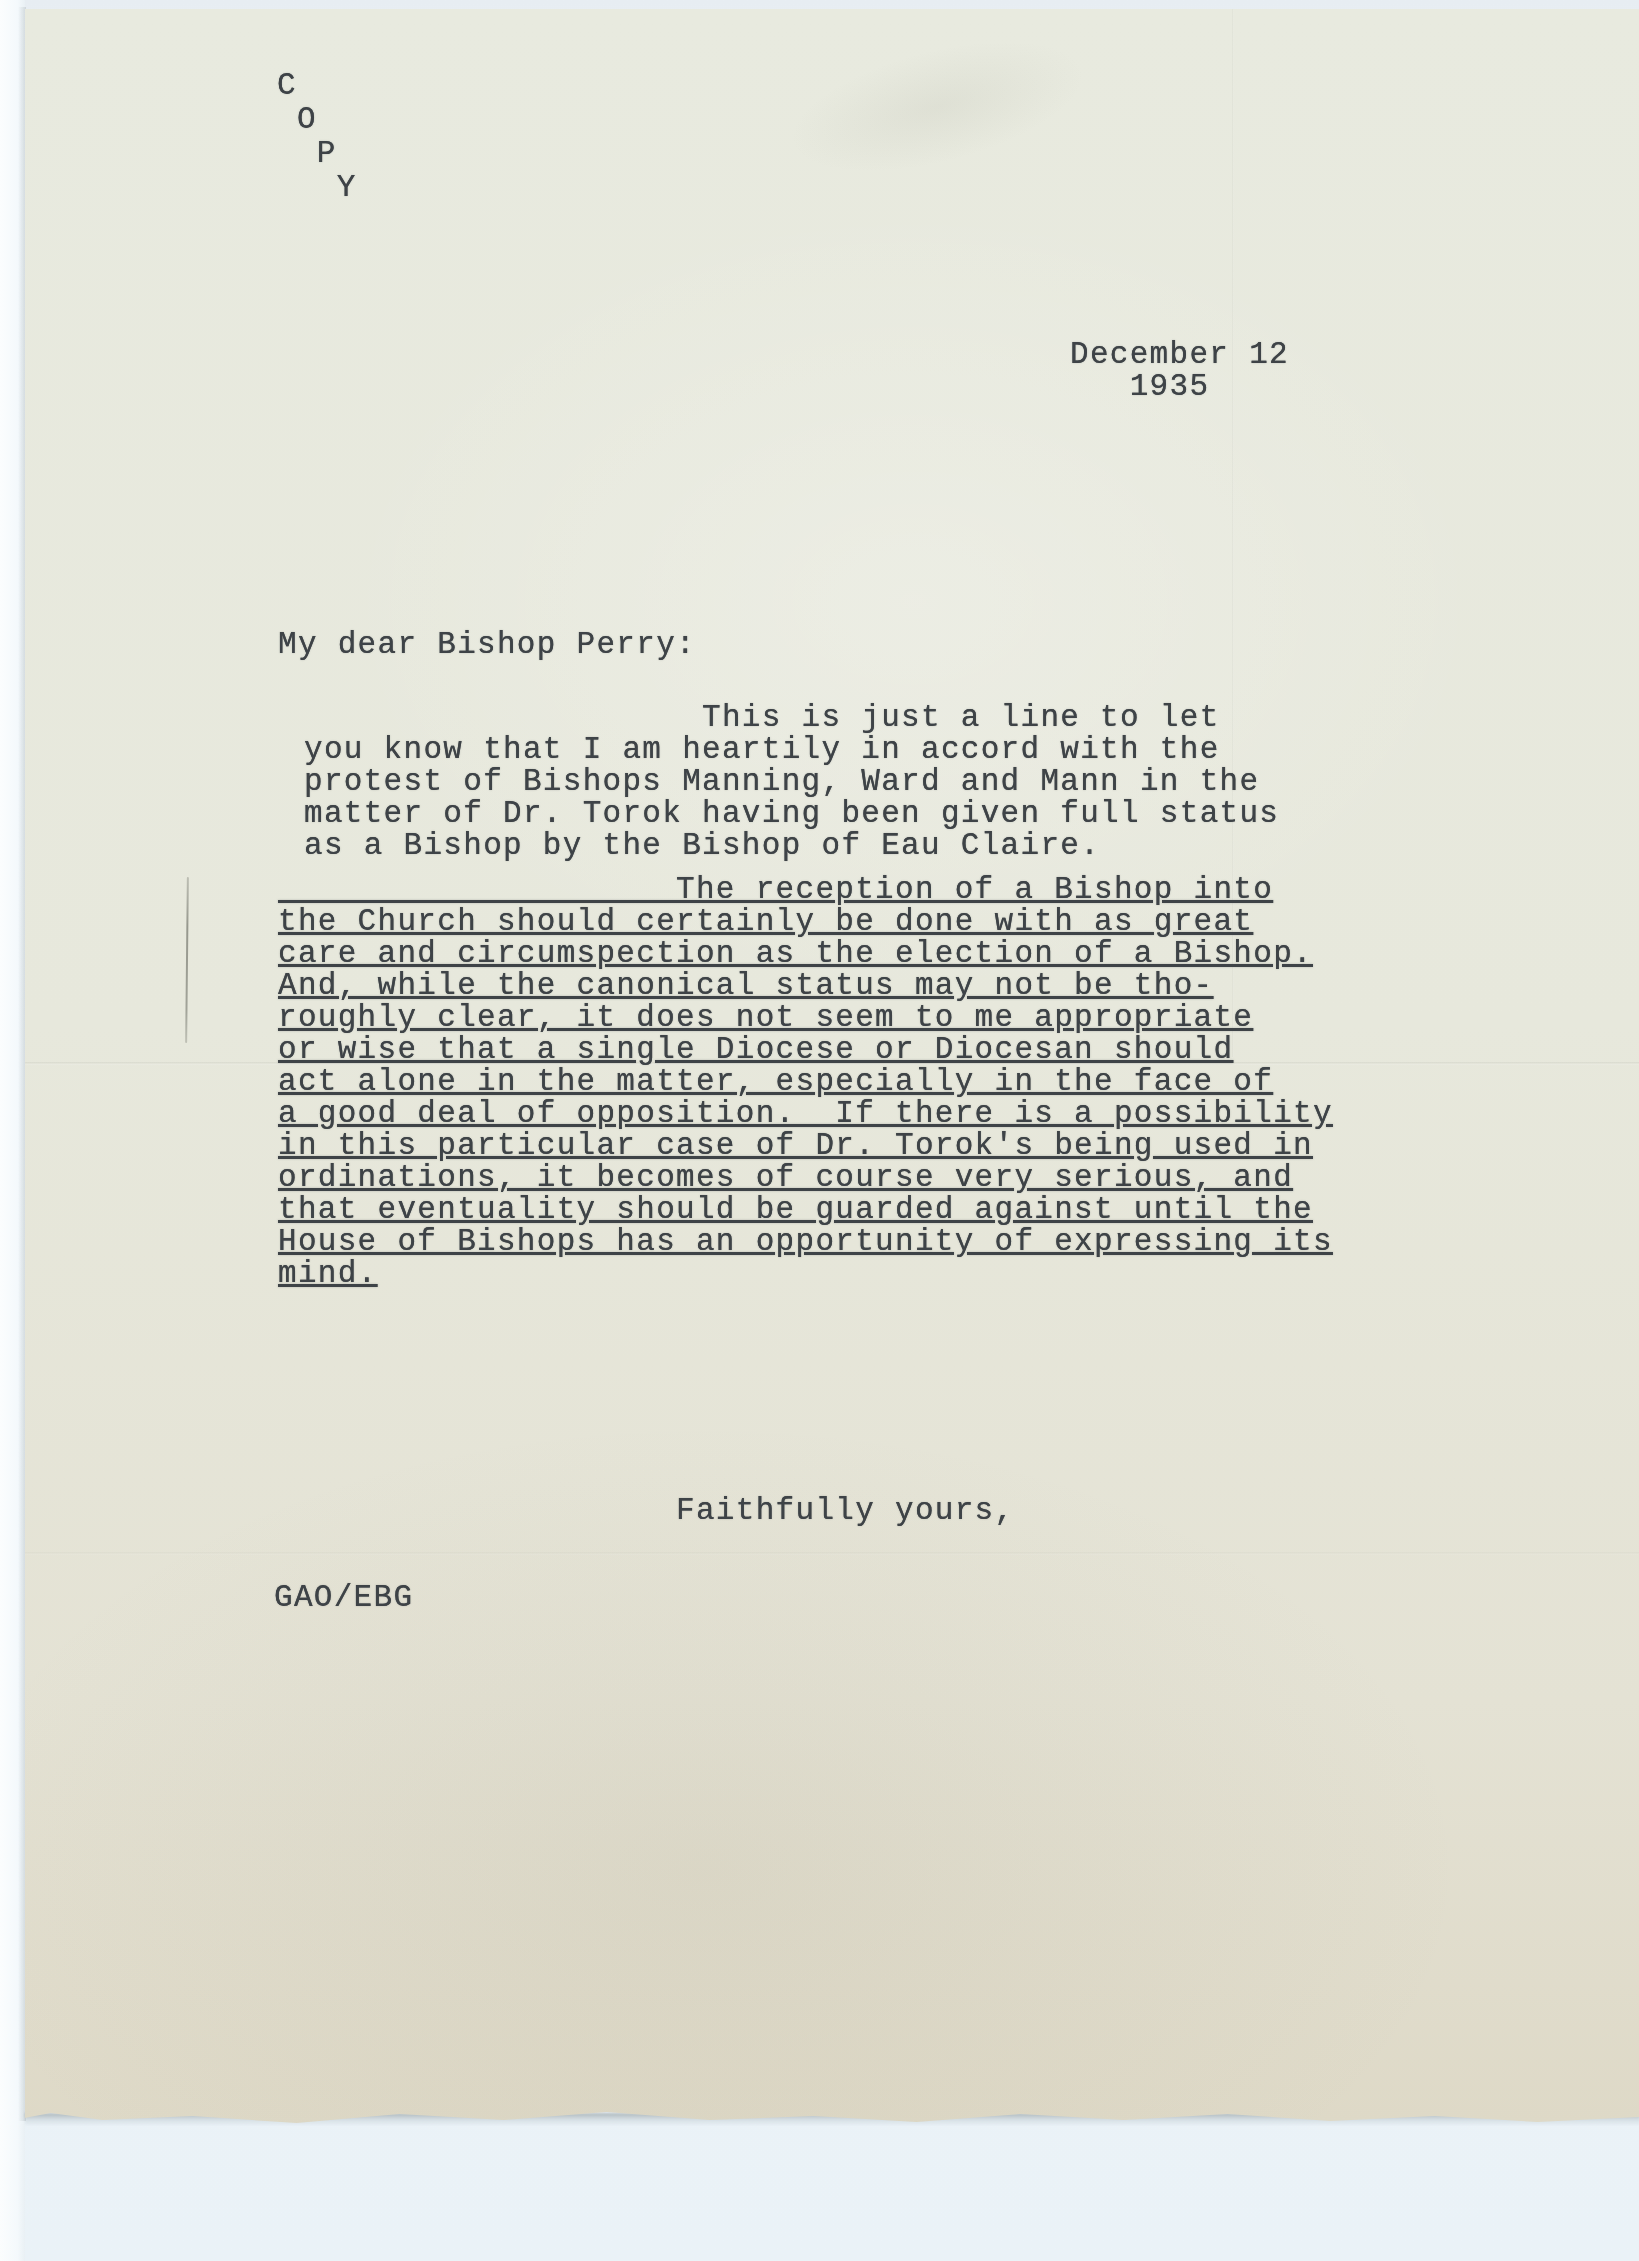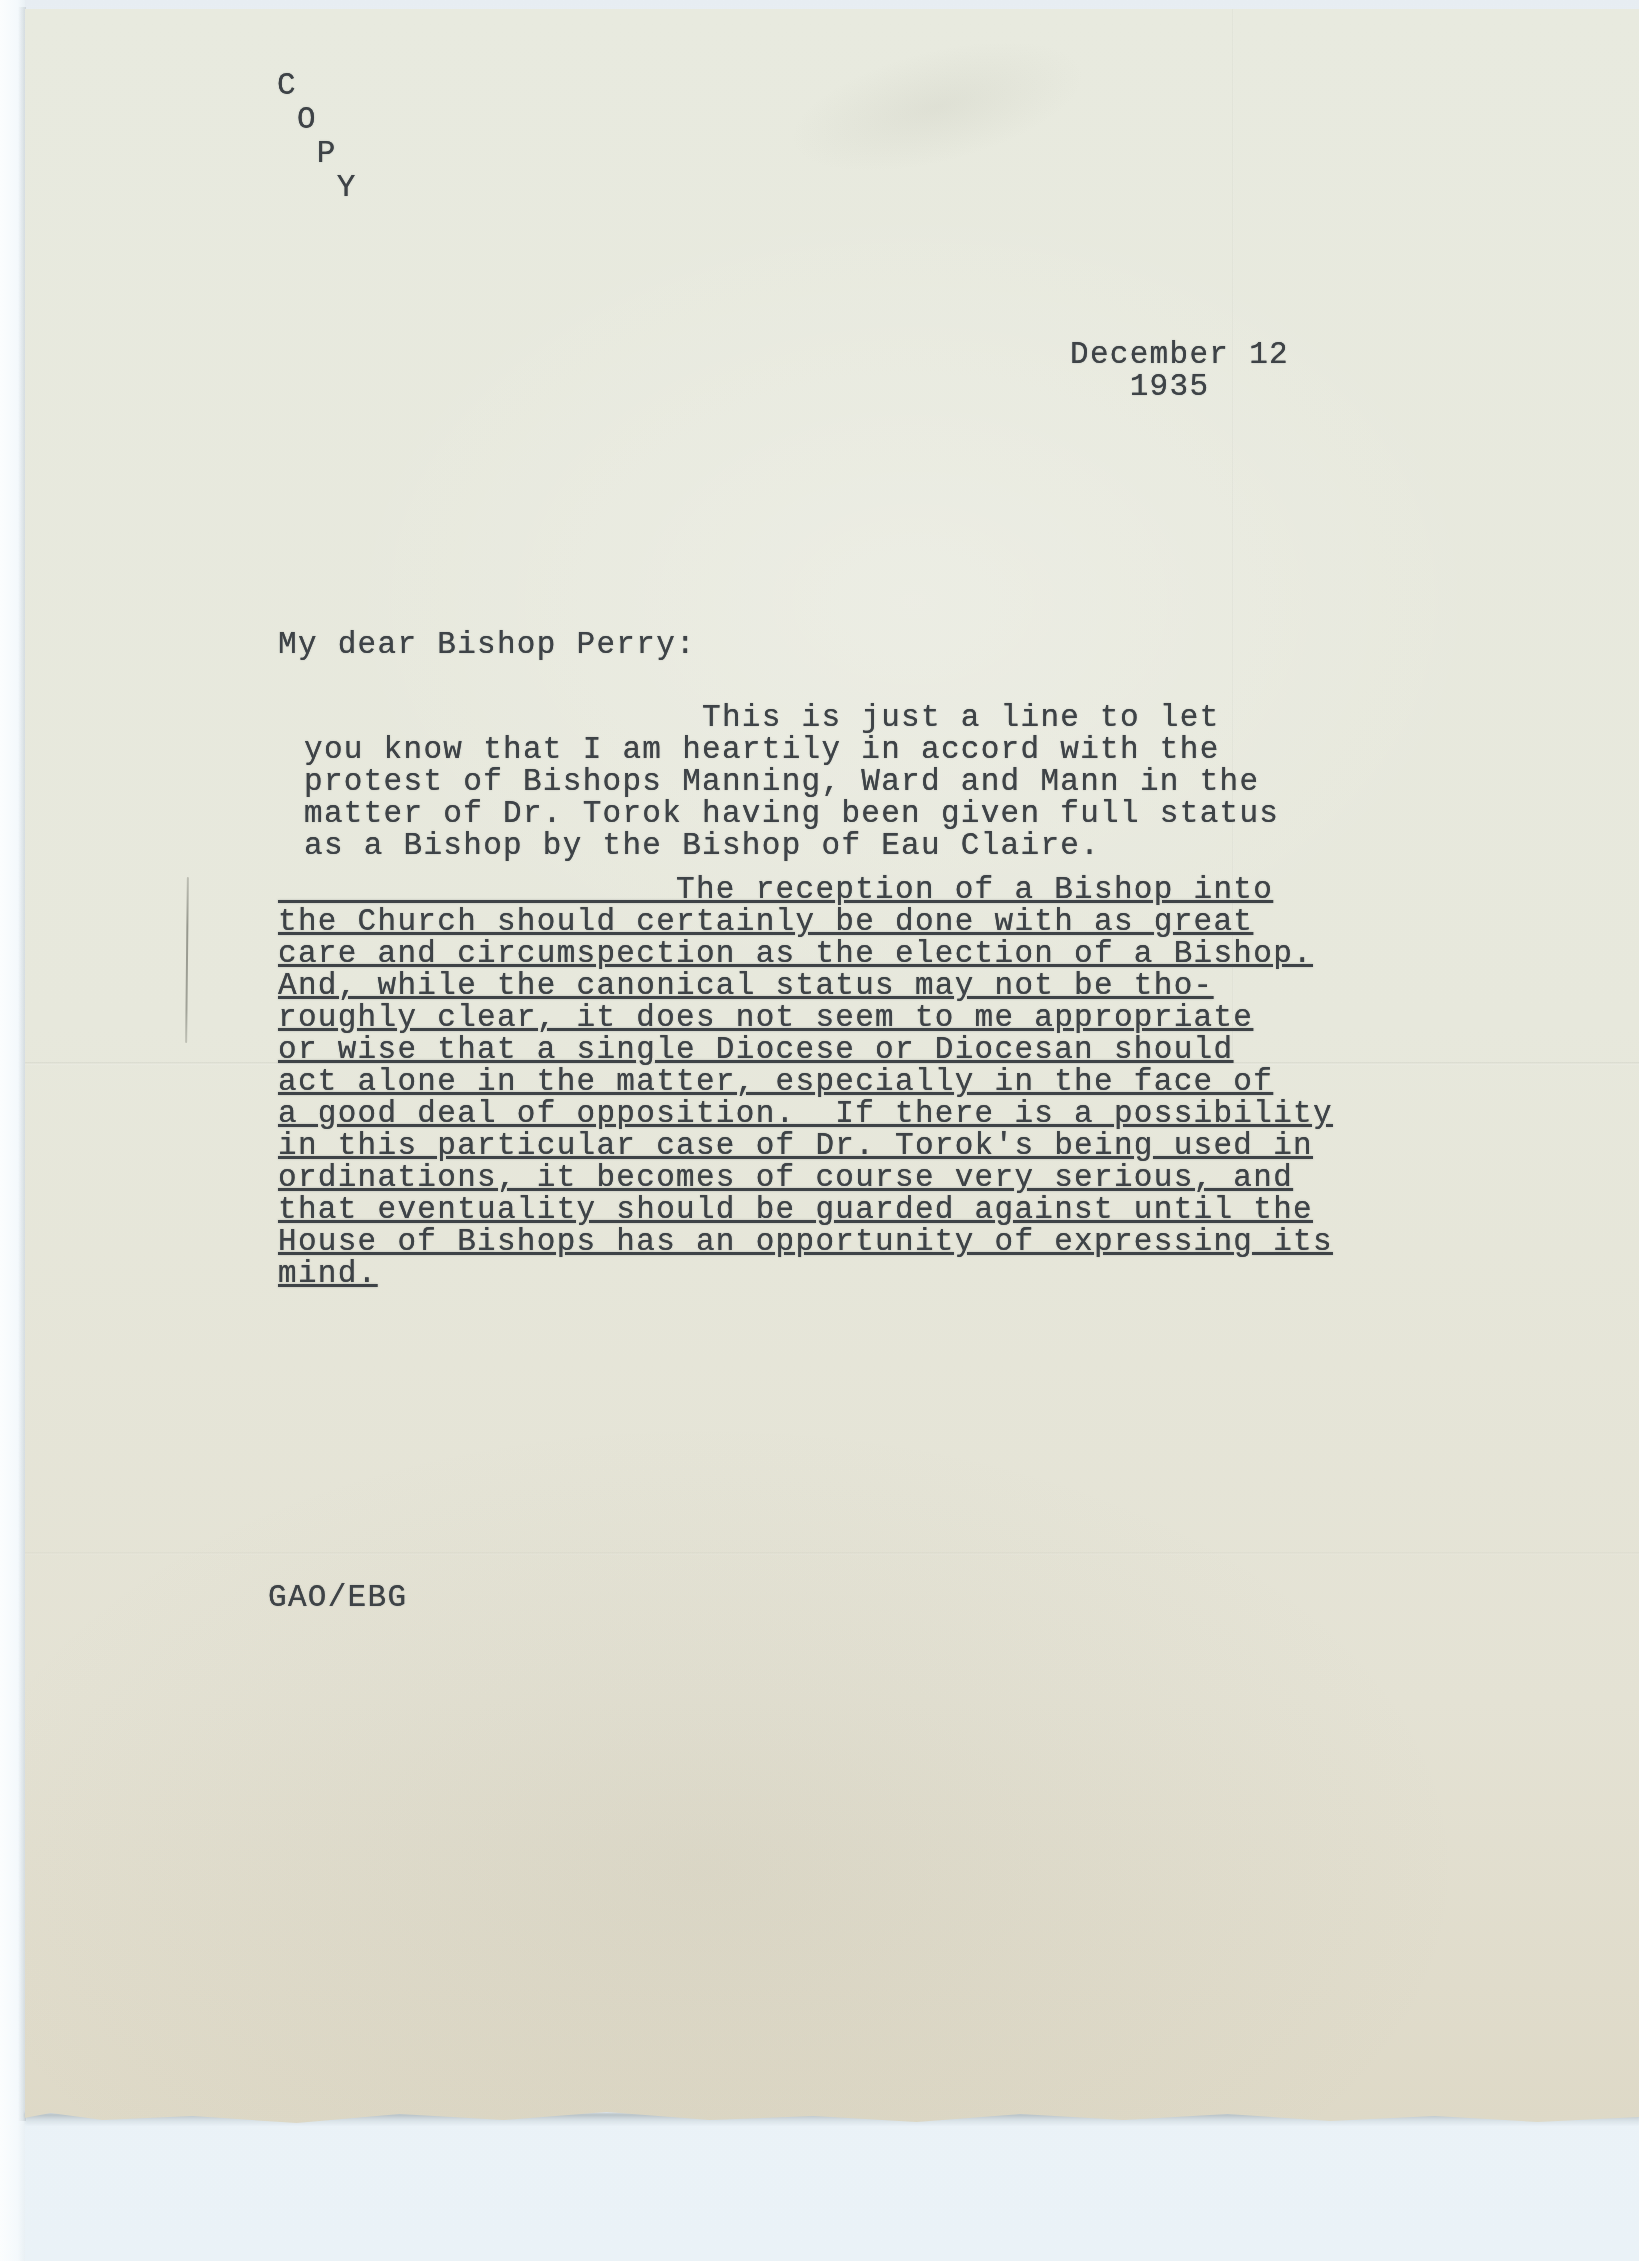--- a/index.html
+++ b/index.html
@@ -140,18 +140,19 @@
 or wise that a single Diocese or Diocesan should
 act alone in the matter, especially in the face of
 a good deal of opposition.  If there is a possibility
 in this particular case of Dr. Torok's being used in
 ordinations, it becomes of course very serious, and
 that eventuality should be guarded against until the
 House of Bishops has an opportunity of expressing its
 mind.</div>
 
 
+  <div class="type" style="left:278px; top:1495px;">                    Faithfully yours,</div>
 
-  <div class="type" style="left:268px; top:1582px;text-align:center;">GAO/EBG</div>
+  <div class="type" style="left:274px; top:1582px;text-align:center;">GAO/EBG</div>
 
 
 </div>
 
 
 </body></html>

